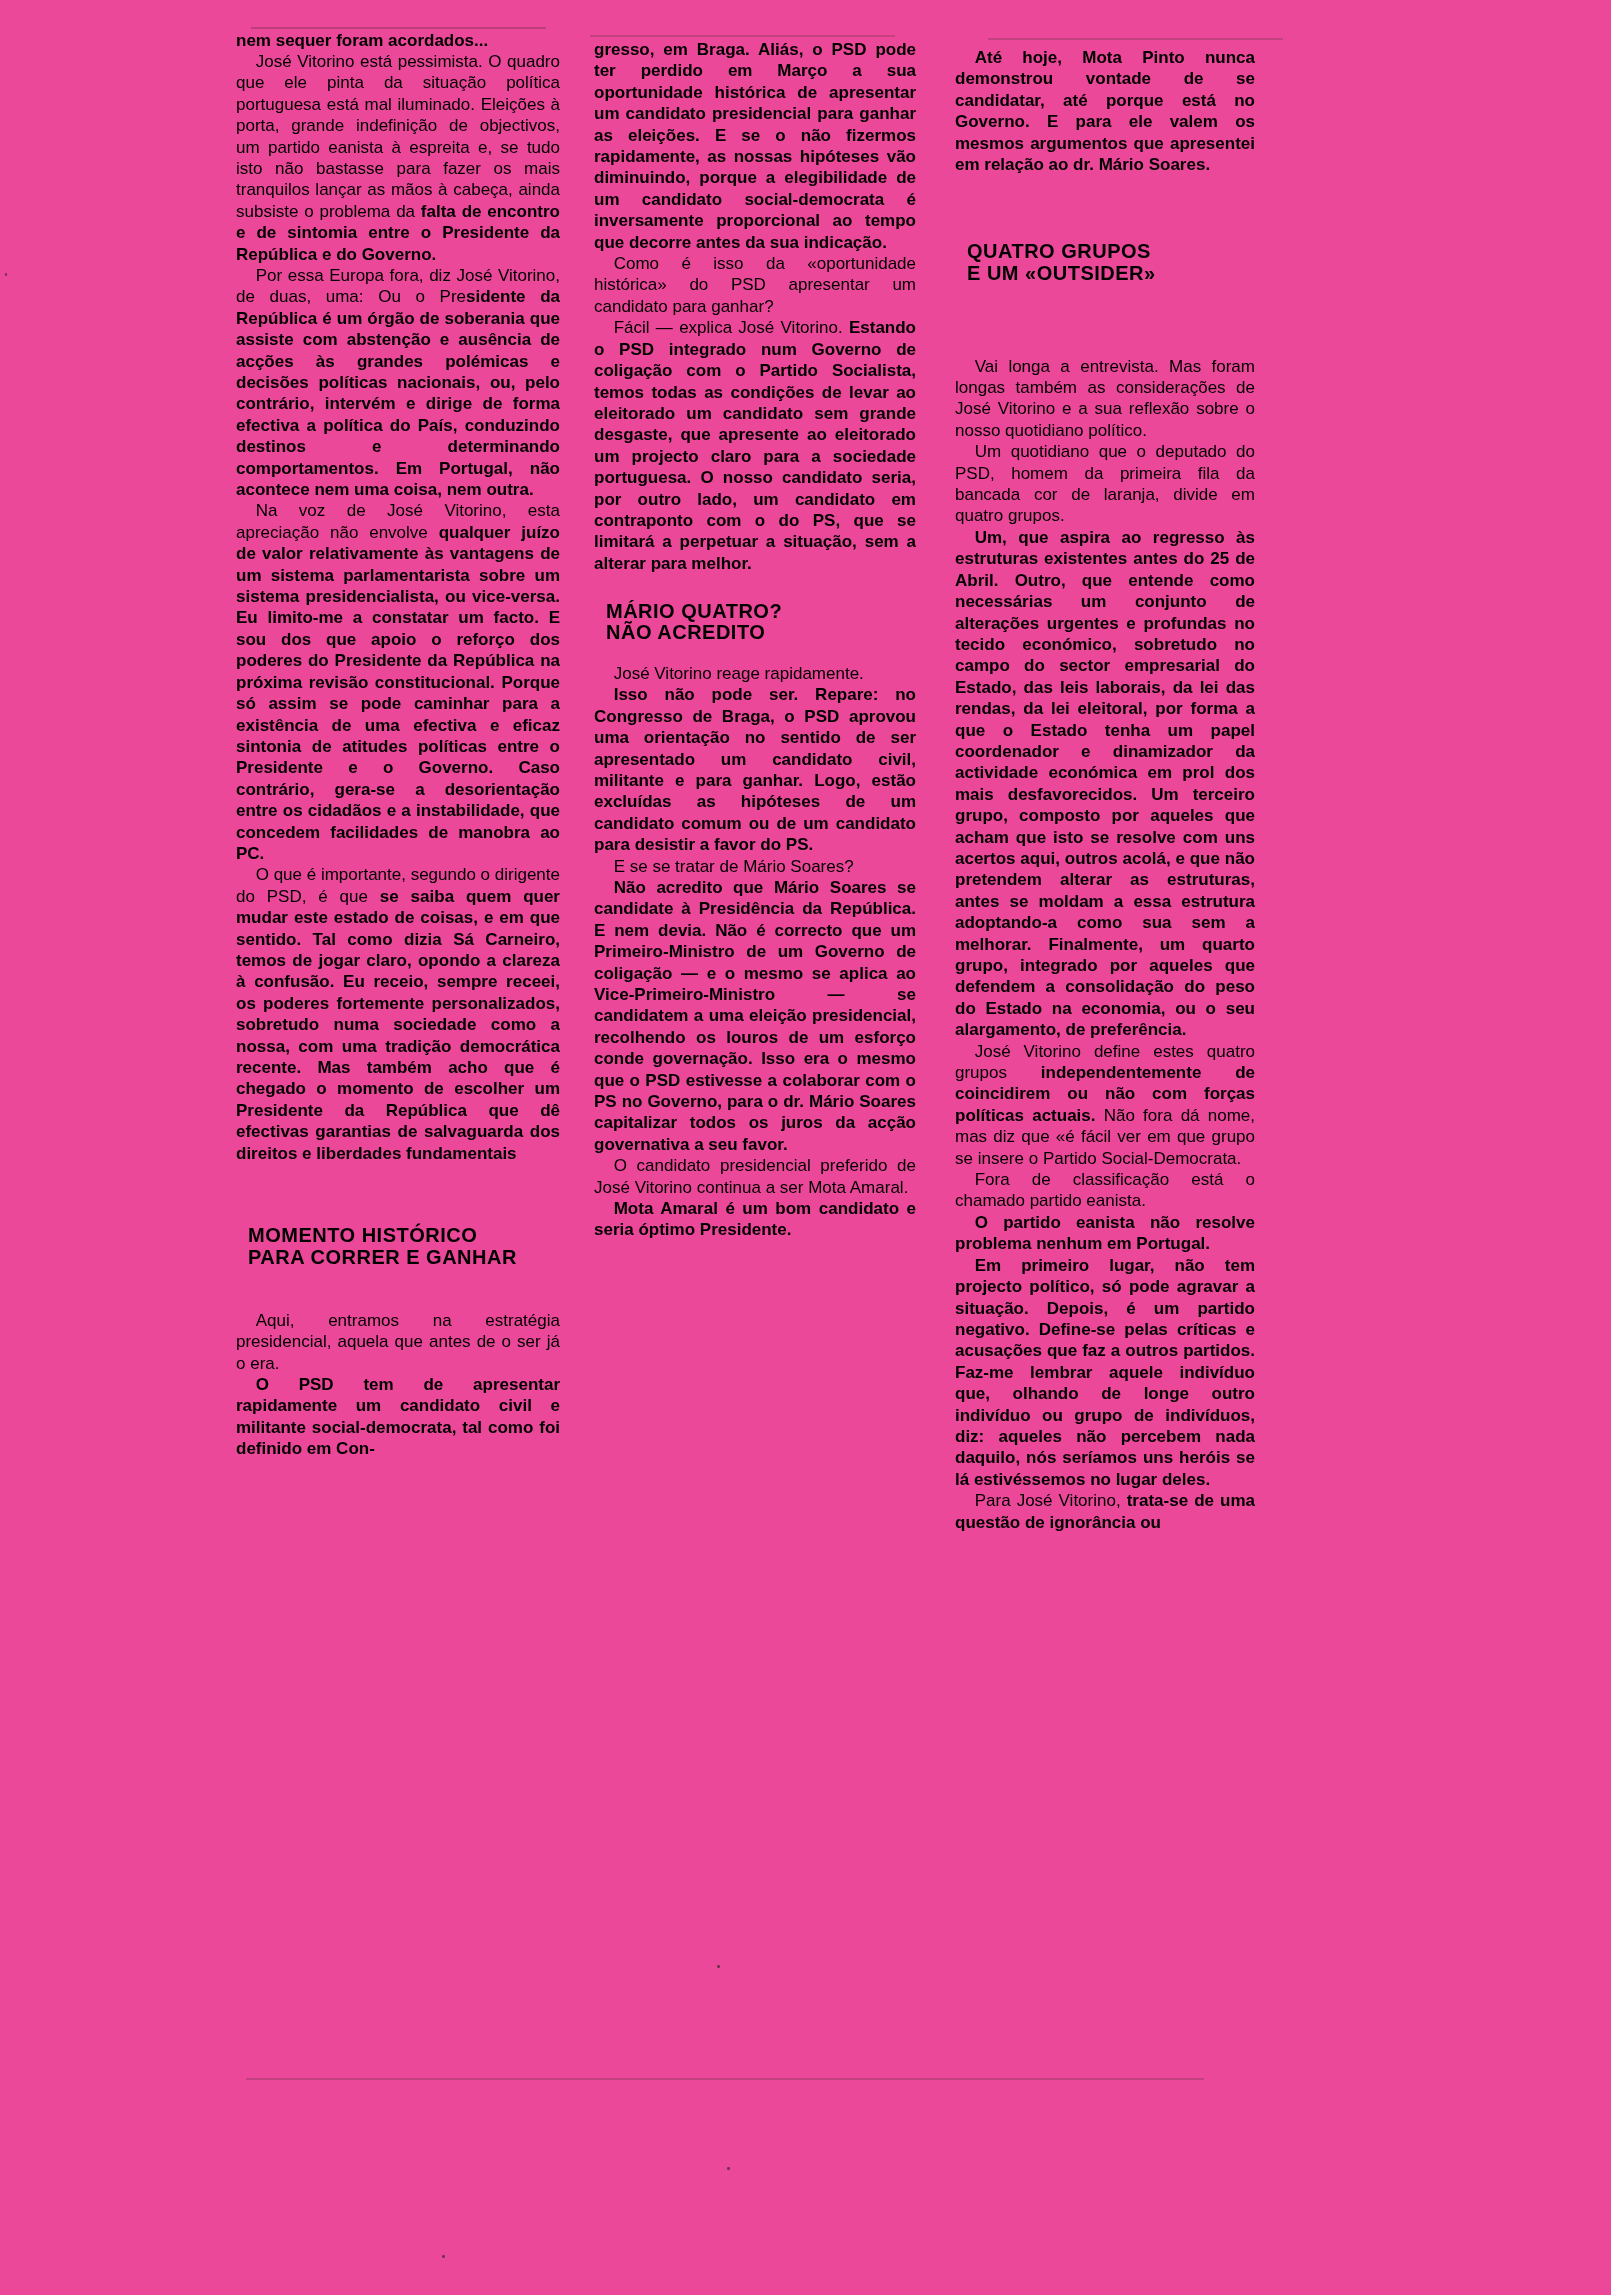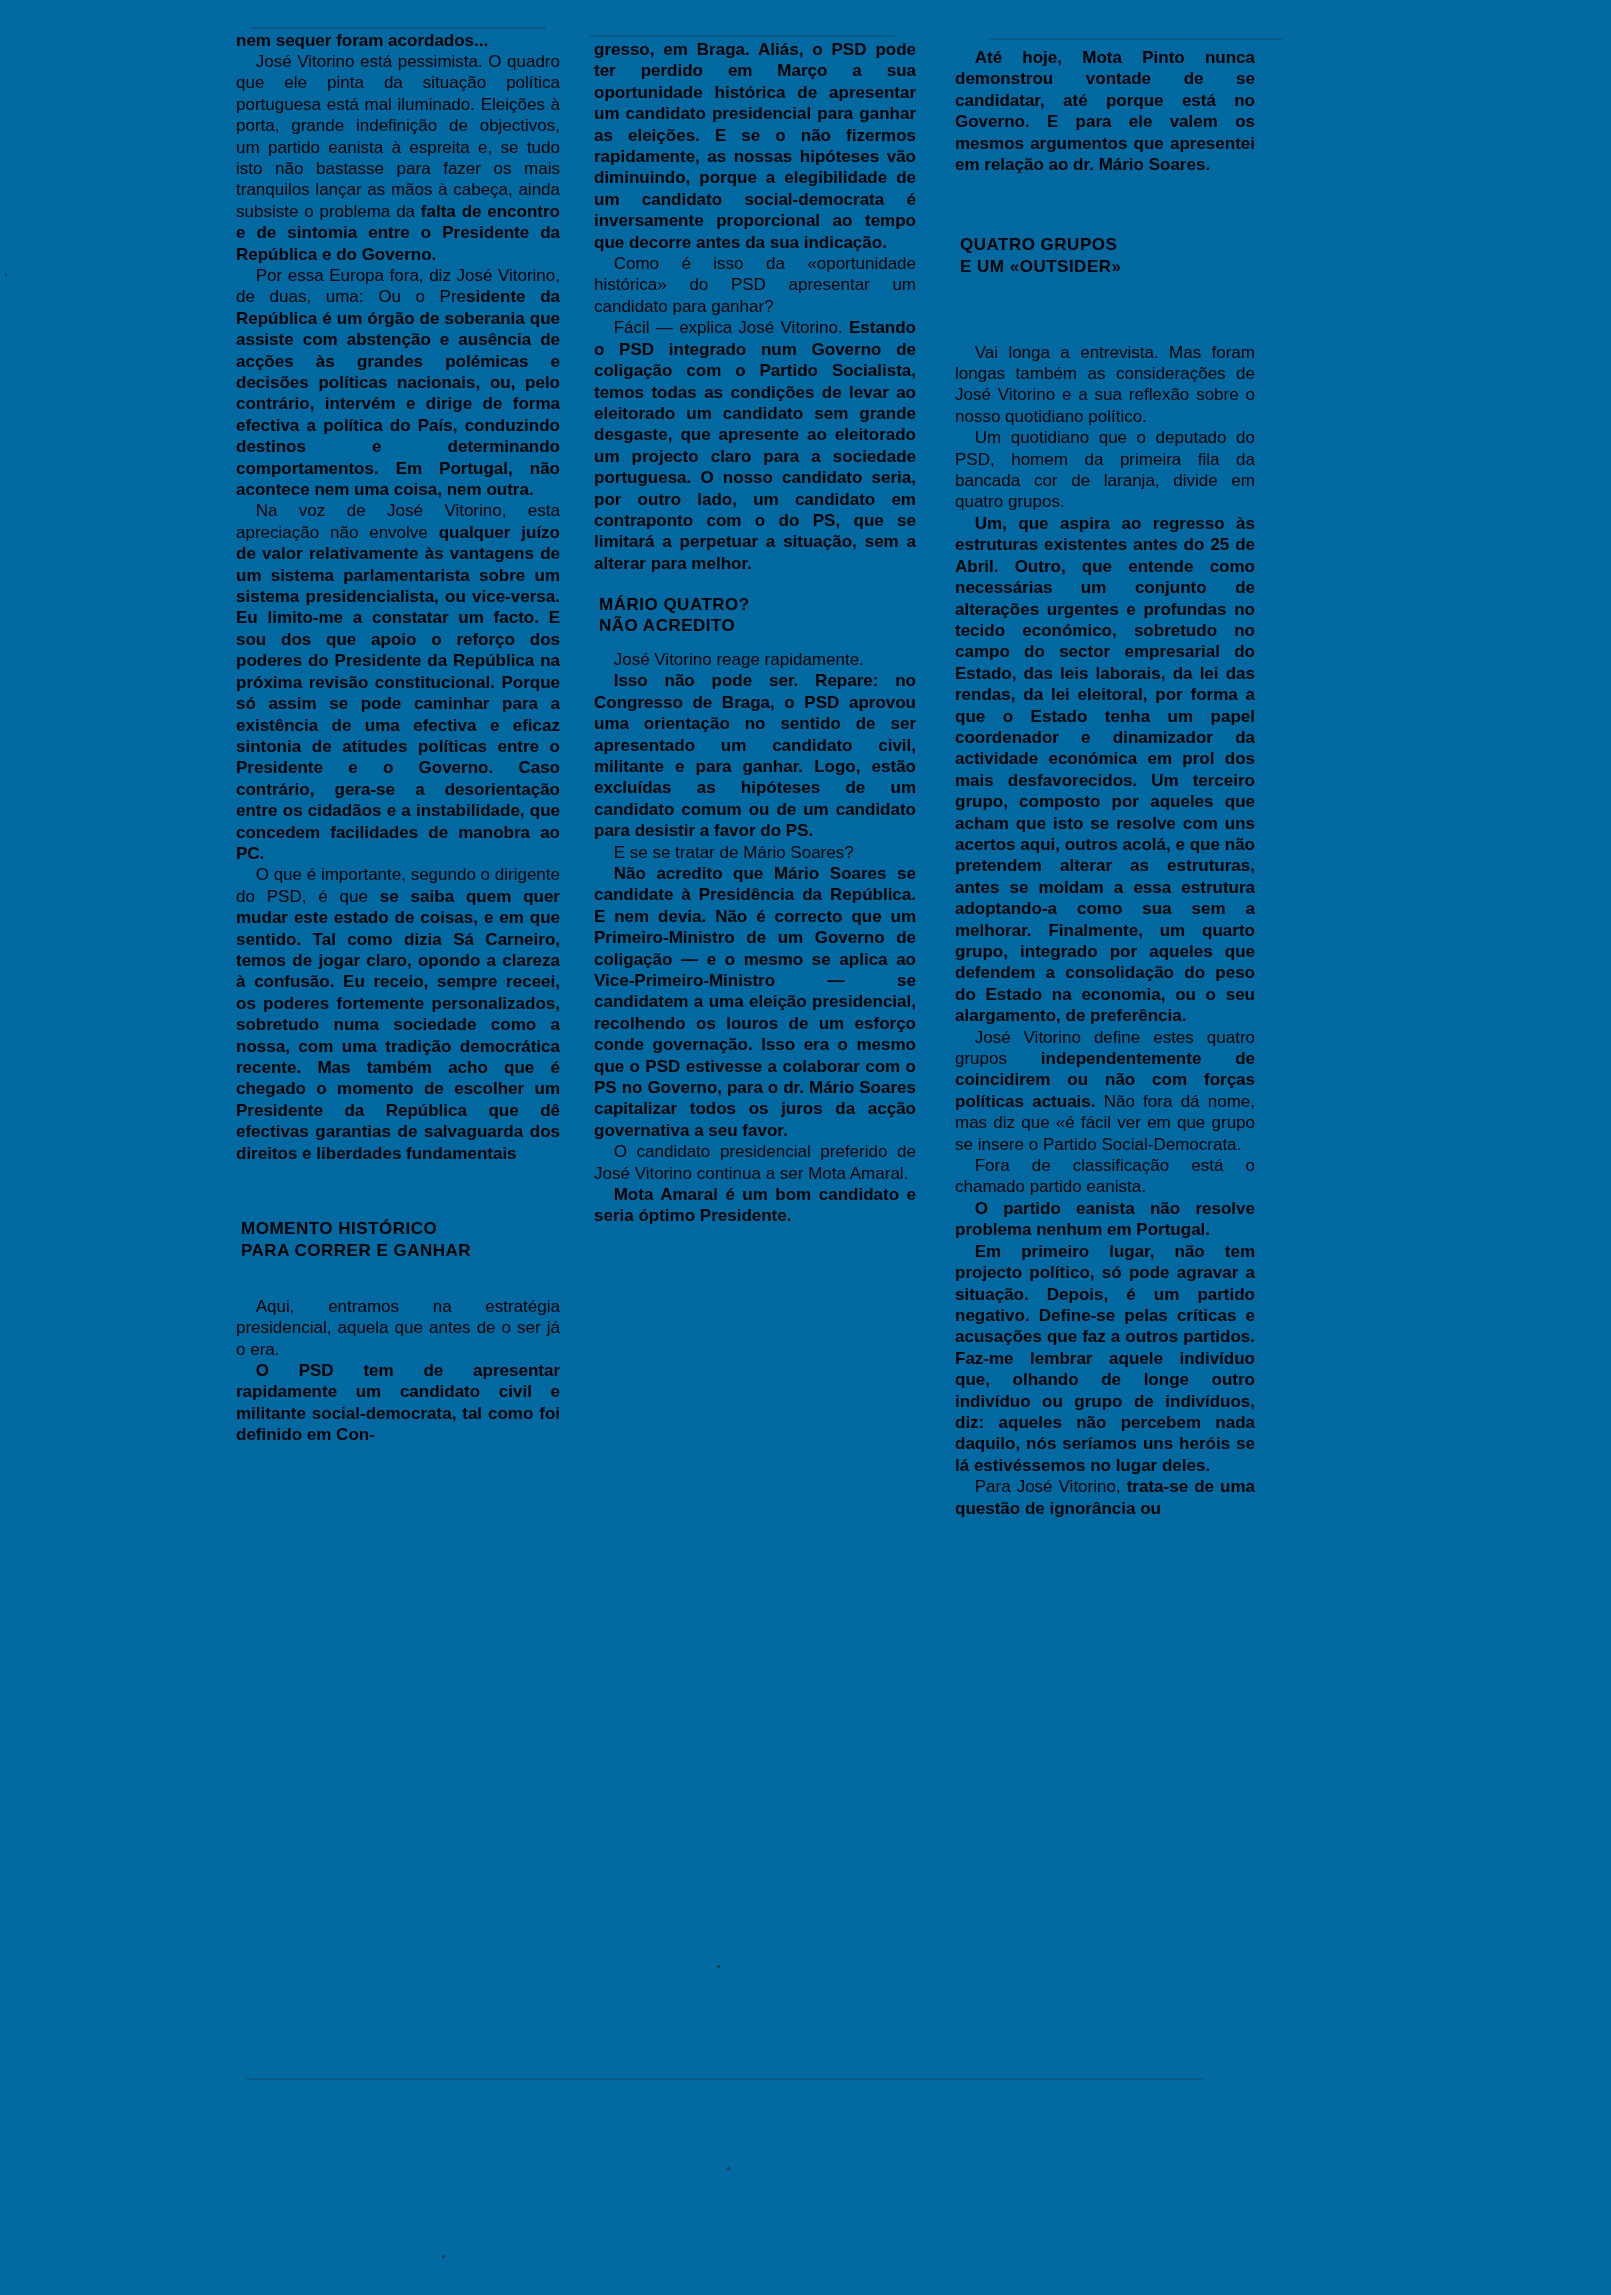--- a/index.html
+++ b/index.html
@@ -1,22 +1,22 @@
 <!DOCTYPE html>
 <html style="font-size:7.9px"><head>
 <meta charset="utf-8">
 <style>
   html, body { margin: 0; padding: 0; background: #ffffff; }
   body { width: 1612px; height: 2295px; position: relative; overflow: hidden; color: #000; font-family: "Liberation Sans", "DejaVu Sans", sans-serif; }
-  .page { position: absolute; left: 0; top: 0; width: 1612px; height: 2295px; background: #0369a1; }
+  .page { position: absolute; left: 0; top: 0; width: 1612px; height: 2295px; background: #ec4899; }
   .col { position: absolute; font-size: 17px; line-height: 21.4px; text-align: justify; }
   .col p { margin: 0; text-indent: 19.7px; }
   .col p.noindent { text-indent: 0; }
   .col .b { font-weight: bold; }
-  .col h2 { margin: 5px; font-size: 17px; line-height: 21.6px; font-weight: bold; text-align: left; letter-spacing: 0.5px; }
+  .col h2 { margin: 12px; font-size: 20px; line-height: 21.6px; font-weight: bold; text-align: left; letter-spacing: 0.5px; }
   .col .gap-sm { height: 14.7px; }
   .col .gap-md { height: 29.5px; }
   .col .gap-lg { height: 49px; }
   #col-left { left: 236px; top: 29.5px; width: 324px; }
   #col-mid { left: 594px; top: 39px; width: 322px; }
   #col-right { left: 955px; top: 47px; width: 300px; }
   .noise { position: absolute; height: 1.5px; background: #222; opacity: 0.55; }
   .dot { position: absolute; width: 2.5px; height: 2.5px; background: #222; border-radius: 50%; opacity: 0.6; }
 </style>
 </head>

